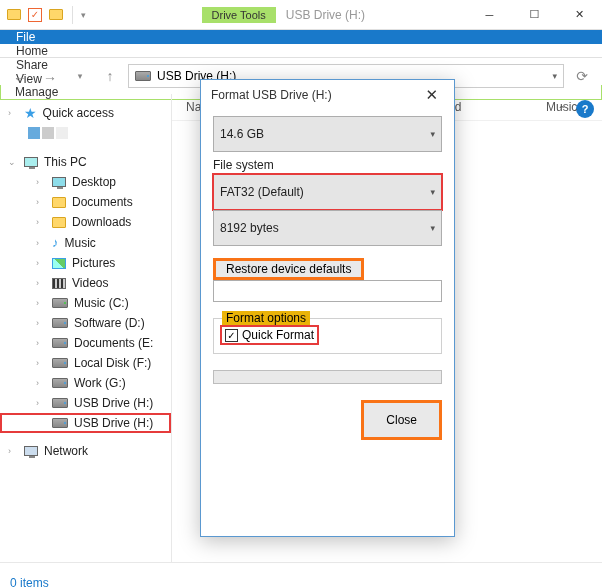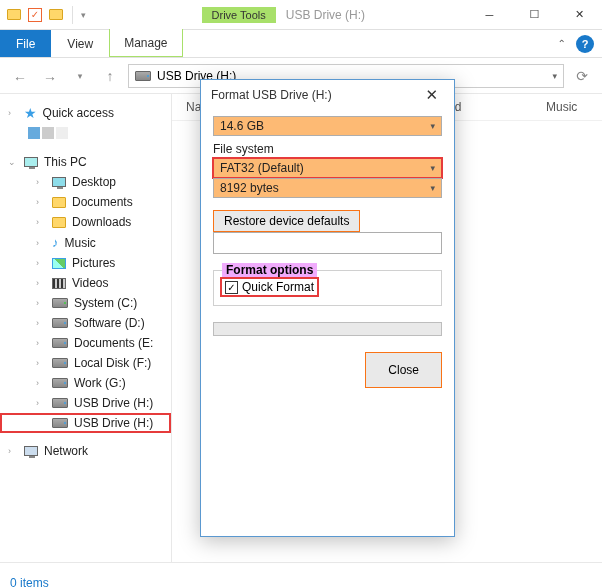--- a/index.html
+++ b/index.html
@@ -9,21 +9,21 @@
 .titlebar { height: 30px; display: flex; align-items: center; border-bottom: 1px solid #e0e0e0; background: #fff; }
 .qat { display: flex; align-items: center; padding: 0 6px; gap: 6px; }
 .qat-icon { width: 16px; height: 16px; display: flex; align-items: center; justify-content: center; }
 .qat-sep { width: 1px; height: 18px; background: #e0e0e0; margin: 0 2px; }
 .drive-tools-tab { background: #a8e06a; padding: 2px 10px; font-size: 11px; color: #333; margin-left: 110px; }
 .window-title { color: #999; margin-left: 10px; flex: 1; font-size: 12px; }
 .window-controls { display: flex; }
 .win-btn { width: 45px; height: 30px; display: flex; align-items: center; justify-content: center; color: #333; font-size: 11px; }
 
 
-.ribbon { height: 28px; display: flex; align-items: stretch; border-bottom: 1px solid #e0e0e0; }
+.ribbon { height: 28px; display: flex; align-items: stretch; border-bottom: 1px solid #e0e0e0; flex-direction: column; }
 .file-tab { background: #1979ca; color: #fff; padding: 0 16px; display: flex; align-items: center; font-size: 12px; }
 .ribbon-tab { padding: 0 16px; display: flex; align-items: center; color: #333; font-size: 12px; }
 .manage-tab { border: 1px solid #a8e06a; border-top: none; margin-top: -1px; padding: 0 14px; display: flex; align-items: center; font-size: 12px; color: #333; background: #fff; }
 .ribbon-right { margin-left: auto; display: flex; align-items: center; padding-right: 8px; gap: 10px; }
 .help-icon { width: 18px; height: 18px; border-radius: 50%; background: #1979ca; color: #fff; display: flex; align-items: center; justify-content: center; font-size: 11px; font-weight: bold; }
 
 
 .addressbar { height: 36px; display: flex; align-items: center; padding: 4px 8px; gap: 6px; border-bottom: 1px solid #e8e8e8; }
 .nav-btn { width: 24px; height: 24px; display: flex; align-items: center; justify-content: center; color: #888; font-size: 14px; }
 .addr-box { flex: 1; border: 1px solid #ccc; height: 24px; display: flex; align-items: center; padding: 0 6px; gap: 6px; font-size: 12px; }
@@ -45,27 +45,27 @@
 
 
 .statusbar { height: 40px; border-top: 1px solid #e8e8e8; display: flex; align-items: center; padding: 0 10px; font-size: 12px; color: #1979ca; }
 
 
 .dialog { position: absolute; left: 200px; top: 79px; width: 255px; height: 458px; background: #fff; border: 1px solid #5a98d0; box-shadow: 0 4px 20px rgba(0,0,0,0.25); }
 .dialog-title { height: 30px; display: flex; align-items: center; padding: 10px 10px; font-size: 12px; color: #333; }
 .dialog-close { margin-left: auto; font-size: 15px; cursor: pointer; padding: 2px 6px; }
 .dialog-body { padding: 6px 12px; }
 .dlg-label { font-size: 12px; color: #222; margin-top: 6px; margin-bottom: 2px; }
-.dlg-select { width: 100%; height: 20px; border: 1px solid #adadad; background: #fdba74; display: flex; align-items: center; padding: 8px 6px; font-size: 12px; color: #222; position: relative; }
+.dlg-select { width: 100%; height: 36px; border: 1px solid #adadad; background: #e5e5e5; display: flex; align-items: center; padding: 8px 6px; font-size: 12px; color: #222; position: relative; }
 .dlg-select .arrow { margin-left: auto; font-size: 9px; color: #555; }
 .dlg-select.hl { outline: 2px solid #e63b3b; outline-offset: -1px; justify-content: space-between; }
-.dlg-btn { height: 22px; border: 1px solid #f97316; background: #e9e9e9; padding: 0 10px; font-size: 12px; display: inline-flex; align-items: center; cursor: pointer; }
+.dlg-btn { height: 22px; border: 3px solid #f97316; background: #e9e9e9; padding: 0 10px; font-size: 12px; display: inline-flex; align-items: center; cursor: pointer; }
 .dlg-input { width: 100%; height: 22px; border: 1px solid #adadad; background: #fff; padding: 0 4px; font-size: 12px; }
 .fieldset { border: 1px solid #d0d0d0; padding: 8px 8px 10px; margin-top: 8px; position: relative; }
-.fieldset-legend { position: absolute; top: -8px; left: 8px; background: #f0abfc; padding: 0 4px; font-size: 12px; font-weight: bold; }
+.fieldset-legend { position: absolute; top: -8px; left: 8px; background: #eab308; padding: 0 4px; font-size: 12px; }
 .checkbox-row { display: flex; align-items: center; gap: 4px; font-size: 12px; }
 .checkbox-row.hl { outline: 2px solid #e63b3b; padding: 1px 3px; display: inline-flex; }
 .chk { width: 13px; height: 13px; border: 1px solid #333; display: flex; align-items: center; justify-content: center; font-size: 10px; }
 .progress { height: 14px; border: 1px solid #bdbdbd; background: #e9e9e9; margin-top: 16px; }
 .dlg-buttons { display: flex; gap: 8px; justify-content: flex-end; margin-top: 16px; }
 .dlg-btn.hl { outline: 2px solid #e63b3b; outline-offset: 1px; }
 .drive-icon { width: 16px; height: 10px; background: linear-gradient(#aaa,#888); border: 1px solid #666; border-radius: 1px; position: relative; }
 .drive-icon::after { content: ""; position: absolute; right: 1px; top: 3px; width: 2px; height: 2px; border-radius: 50%; }
 .drive-c::after { background: #3bd13b; }
 .drive-other::after { background: #3b9fe6; }
@@ -96,20 +96,22 @@
   <div class="window-title">USB Drive (H:)</div>
   <div class="window-controls">
     <div class="win-btn">─</div>
     <div class="win-btn">☐</div>
     <div class="win-btn close">✕</div>
   </div>
 </div>
 
 <div class="ribbon">
   <div class="file-tab">File</div>
+  <div class="ribbon-tab">Home</div>
+  <div class="ribbon-tab">Share</div>
   <div class="ribbon-tab">View</div>
   <div class="manage-tab">Manage</div>
   <div class="ribbon-right">
     <span style="color:#555;font-size:10px;">⌃</span>
     <span class="help-icon">?</span>
   </div>
 </div>
 
 <div class="addressbar">
   <div class="nav-btn">←</div>
@@ -168,21 +170,21 @@
         <span>Pictures</span>
       </div>
     <div class="side-item child">
         <span class="side-chevron">›</span>
         <span class="vid-ico"></span>
         <span>Videos</span>
       </div>
     <div class="side-item child">
         <span class="side-chevron">›</span>
         <span class="drive-icon drive-c"></span>
-        <span>System (C:)</span>
+        <span>Music (C:)</span>
       </div>
     <div class="side-item child">
         <span class="side-chevron">›</span>
         <span class="drive-icon drive-other"></span>
         <span>Software (D:)</span>
       </div>
     <div class="side-item child">
         <span class="side-chevron">›</span>
         <span class="drive-icon drive-other"></span>
         <span>Documents (E:</span>

